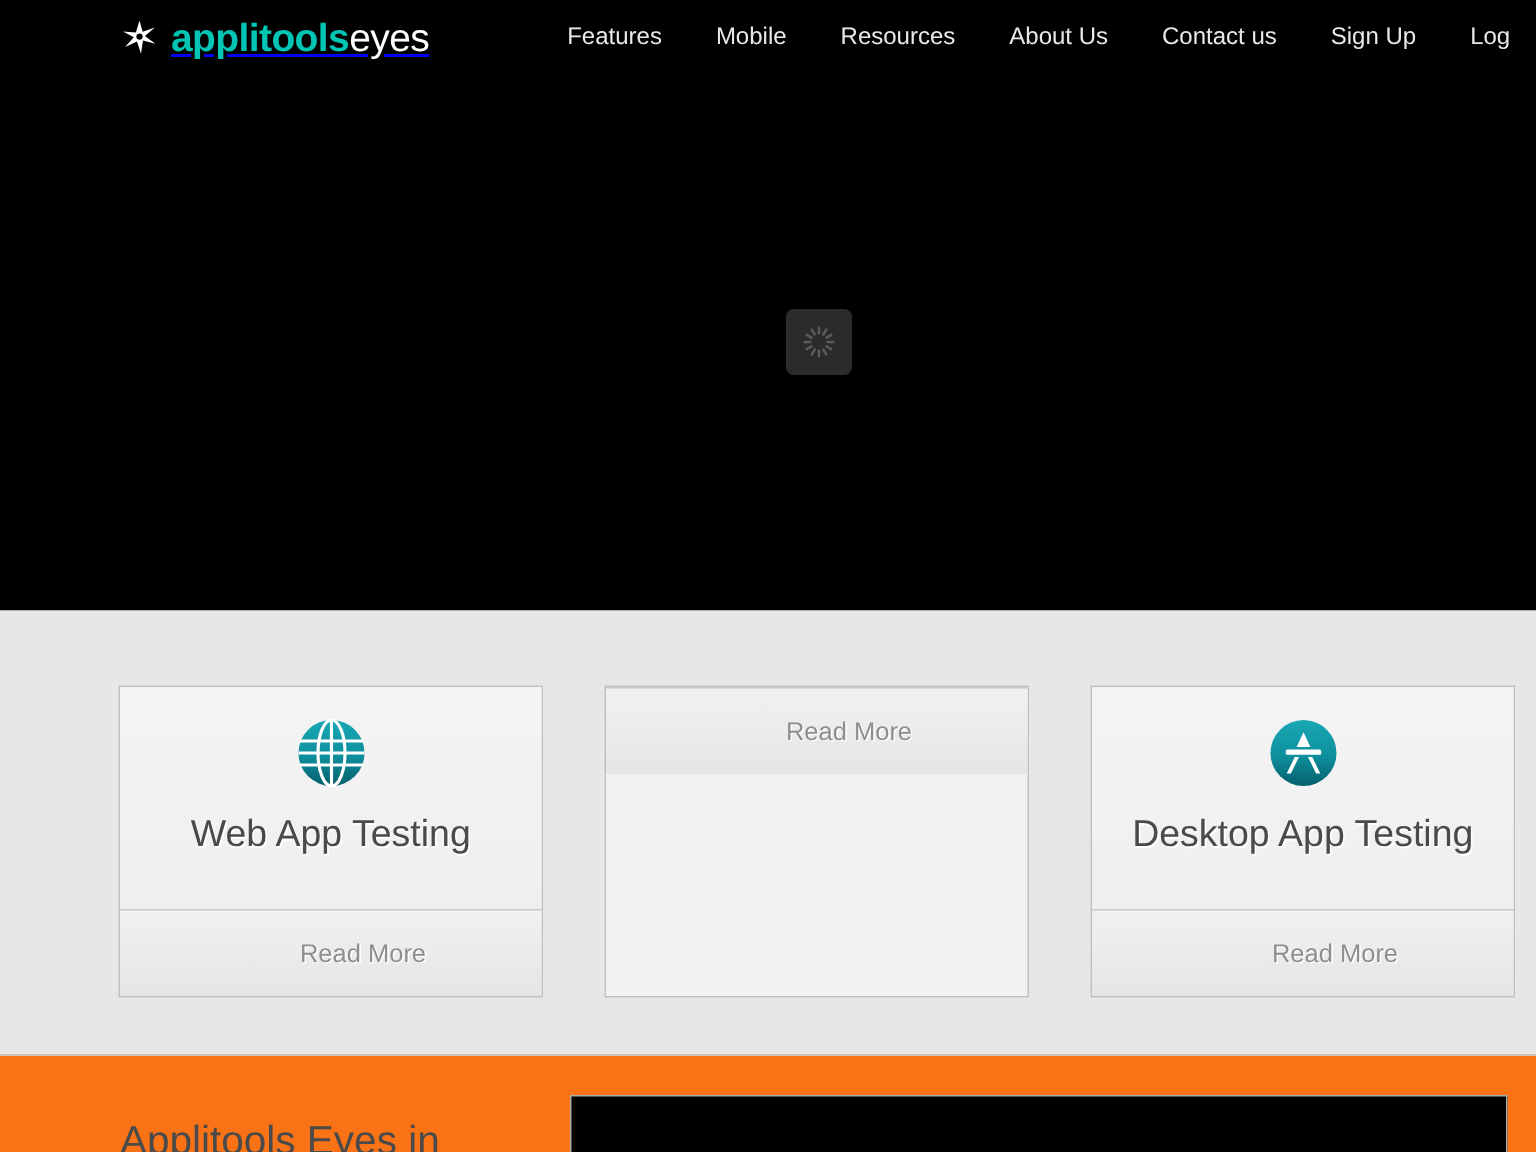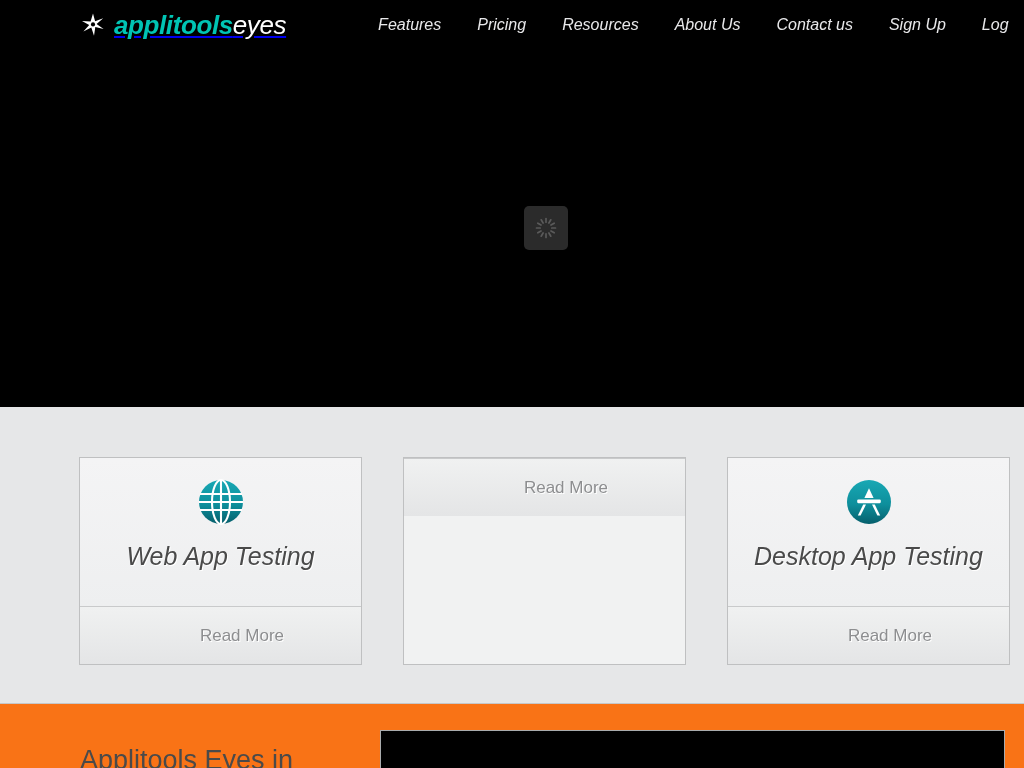--- a/index.html
+++ b/index.html
@@ -11,21 +11,20 @@
     font-family: "Liberation Sans", sans-serif;
   }
 
   
   .hero {
     position: relative;
     width: 1024px;
     height: 407px;
     background: #000000;
     overflow: hidden;
-    font-style: italic;
   }
   .navbar {
     position: absolute;
     top: 0; left: 0;
     width: 1024px; height: 50px;
     display: flex;
     align-items: center;
   }
   .logo {
     display: flex;
@@ -110,21 +109,20 @@
     width: 52px; height: 52px;
     display: block;
   }
   .card-title {
     margin-top: 16px;
     font-size: 25px;
     color: #4a4a4a;
     text-shadow: 1px 1px 0 #ffffff;
     white-space: nowrap;
     line-height: 1;
-    font-style: italic;
   }
   .card-footer {
     height: 58px;
     border-top: 1px solid #c9cacb;
     display: flex;
     align-items: center;
     justify-content: center;
     background: linear-gradient(180deg,#f0f1f1 0%, #e4e5e6 100%);
     cursor: pointer;
   }
@@ -173,21 +171,21 @@
         <path fill="#ffffff" d="M13 1.6 L15.1 9.2 L23.2 6.3 L16.6 12.0 L23.6 17.1 L15.3 15.0 L14.0 23.8 L11.3 15.6 L3.4 19.4 L9.2 12.9 L2.0 9.0 L10.6 9.6 Z"></path>
         <circle cx="13" cy="12.4" r="2.1" fill="#000000"></circle>
       </svg>
       <span class="logo-text">
         <span class="brand-a">applitools</span><span class="brand-b">eyes</span>
       </span>
     </a>
 
     <div class="nav-links">
       <a class="nav-link" href="#">Features</a>
-      <a class="nav-link" href="#">Pricing</a>
+      <a class="nav-link" href="#">Mobile</a>
       <a class="nav-link" href="#">Resources</a>
       <a class="nav-link" href="#">About Us</a>
       <a class="nav-link" href="#">Contact us</a>
       <a class="nav-link" href="#">Sign Up</a>
       <a class="nav-link" href="#">Log</a>
     </div>
   </div>
 
   <div class="hero-loader">
     <svg class="spinner" viewBox="0 0 24 24">

